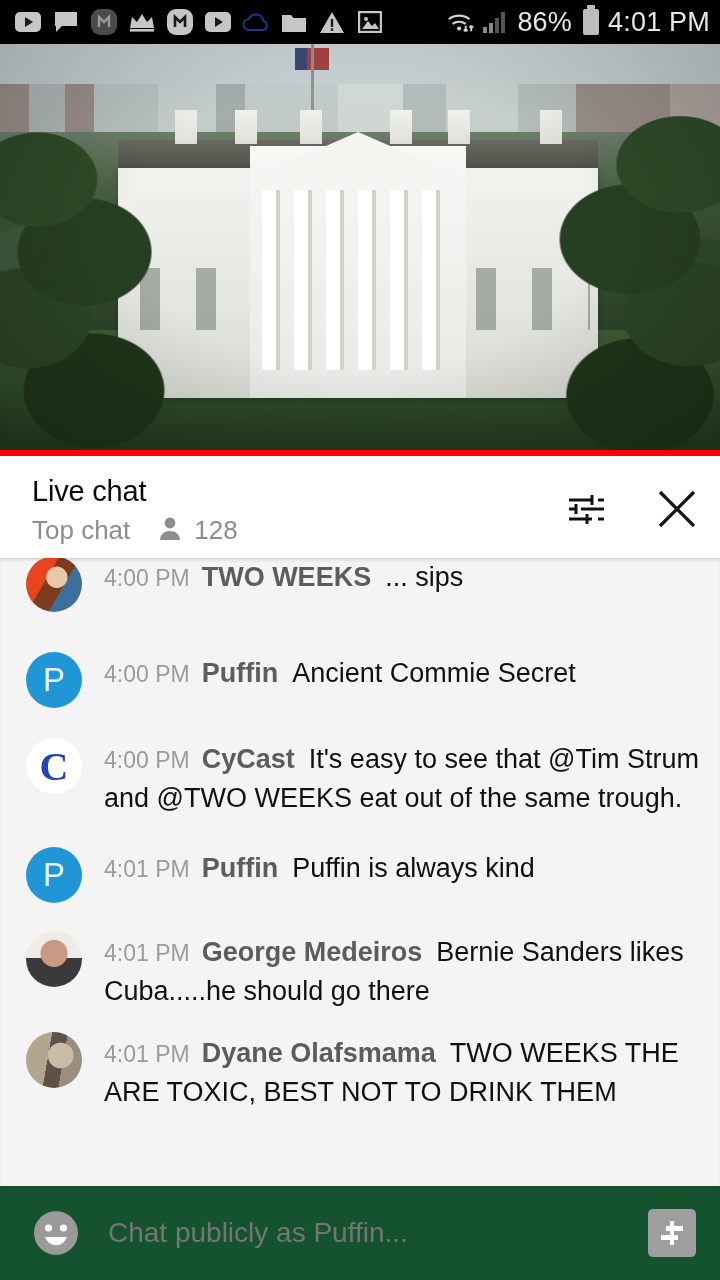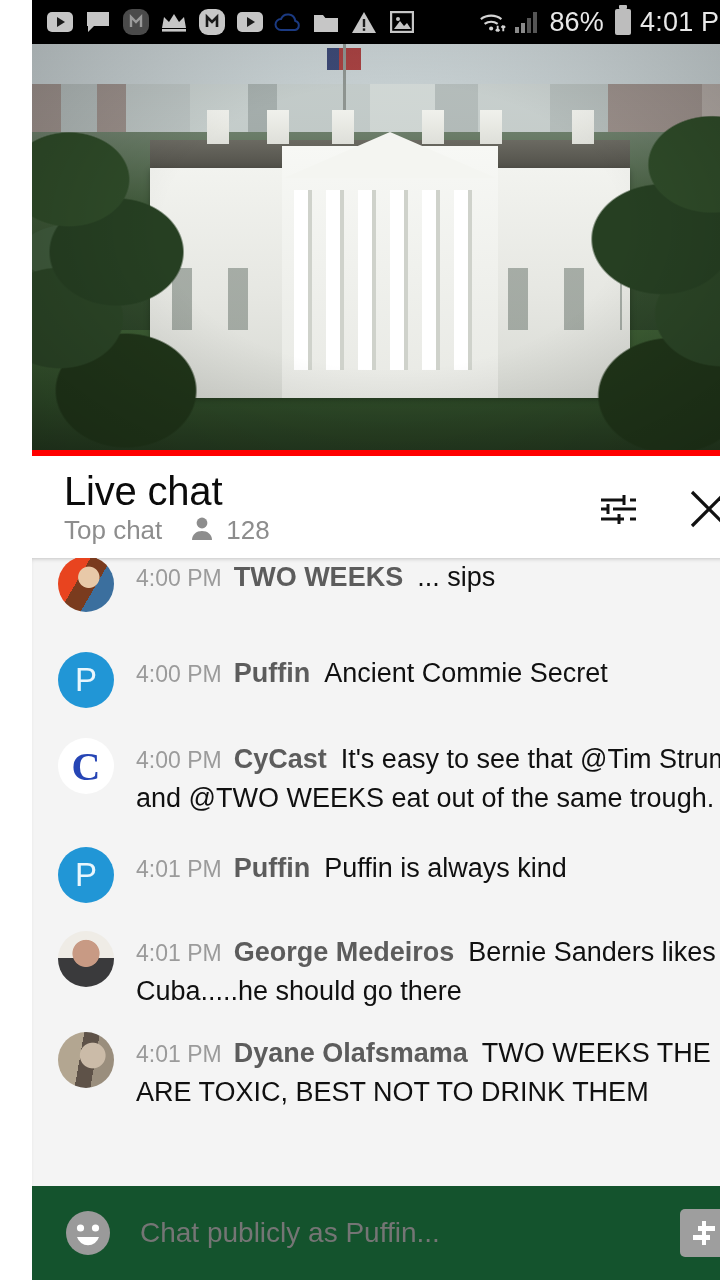--- a/index.html
+++ b/index.html
@@ -2,21 +2,21 @@
 <html><head>
 <meta charset="utf-8">
 <style>
   * { box-sizing: border-box; margin: 0; padding: 0; }
   html, body {
     width: 720px; height: 1280px;
     background: #ffffff;
     font-family: "Liberation Sans", sans-serif;
     overflow: hidden;
   }
-  #app { position: relative; width: 608px; height: 1280px; margin-left: 32px; }
+  #app { position: relative; width: 608px; height: 1280px; }
 
   
   .statusbar {
     position: absolute; top: 0; left: 0;
     width: 720px; height: 44px;
     background: #000000;
     display: flex; align-items: center;
     padding: 0 10px 0 14px;
   }
   .sb-left { display: flex; align-items: center; gap: 10px; flex: 1; }
@@ -142,21 +142,21 @@
   
   .chat-header {
     position: absolute; top: 456px; left: 0;
     width: 720px; height: 102px; background: #ffffff;
     display: flex; align-items: flex-start;
     padding: 16px 20px 0 32px;
     z-index: 5;
   }
   .ch-titles { flex: 1; }
   .ch-title {
-    font-size: 40px; color: #0b0b0b; font-weight: 400;
+    font-size: 29px; color: #0b0b0b; font-weight: 400;
     line-height: 38px; letter-spacing: -.2px;
   }
   .ch-sub { display: flex; align-items: flex-end; margin-top: 4px; }
   .ch-topchat { font-size: 26px; color: #8d8d8d; line-height: 32px; }
   .ch-viewers {
     display: flex; align-items: center; margin-left: 28px; gap: 12px;
   }
   .ch-count { font-size: 26px; color: #8d8d8d; line-height: 32px; }
   .ch-actions { display: flex; align-items: center; gap: 46px; padding-top: 14px; }
   .ch-btn { width: 46px; height: 46px; display:flex; align-items:center; justify-content:center; }

